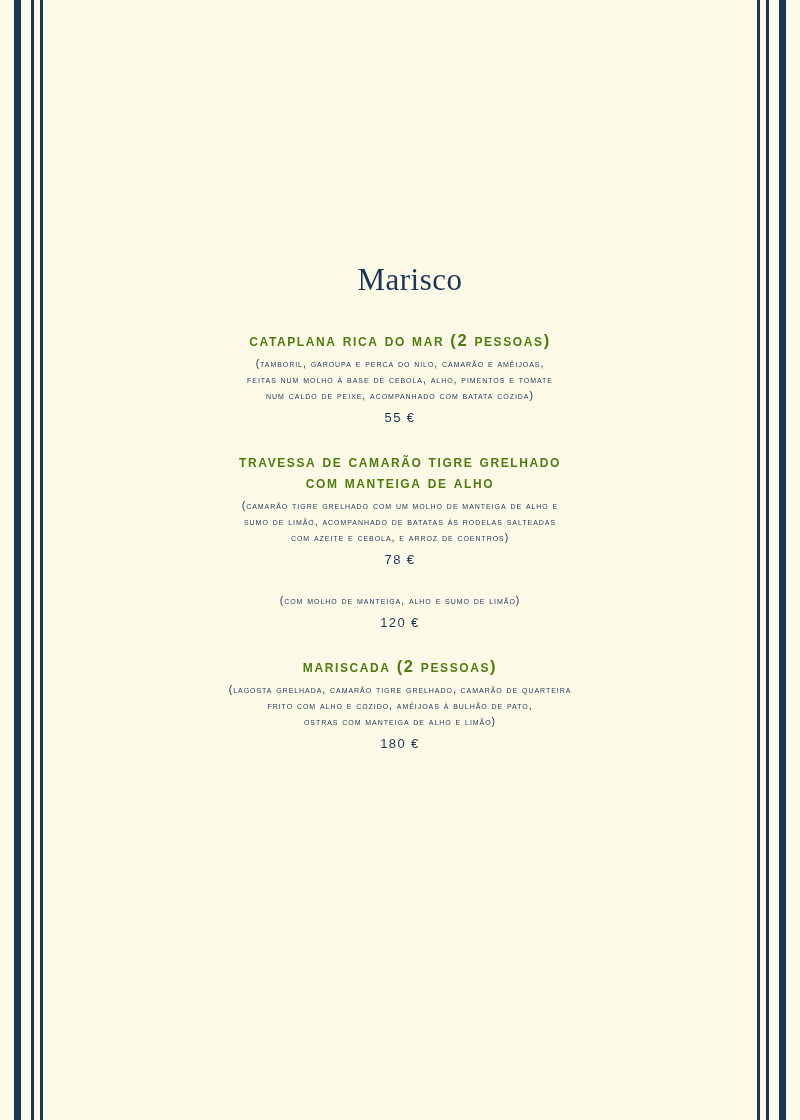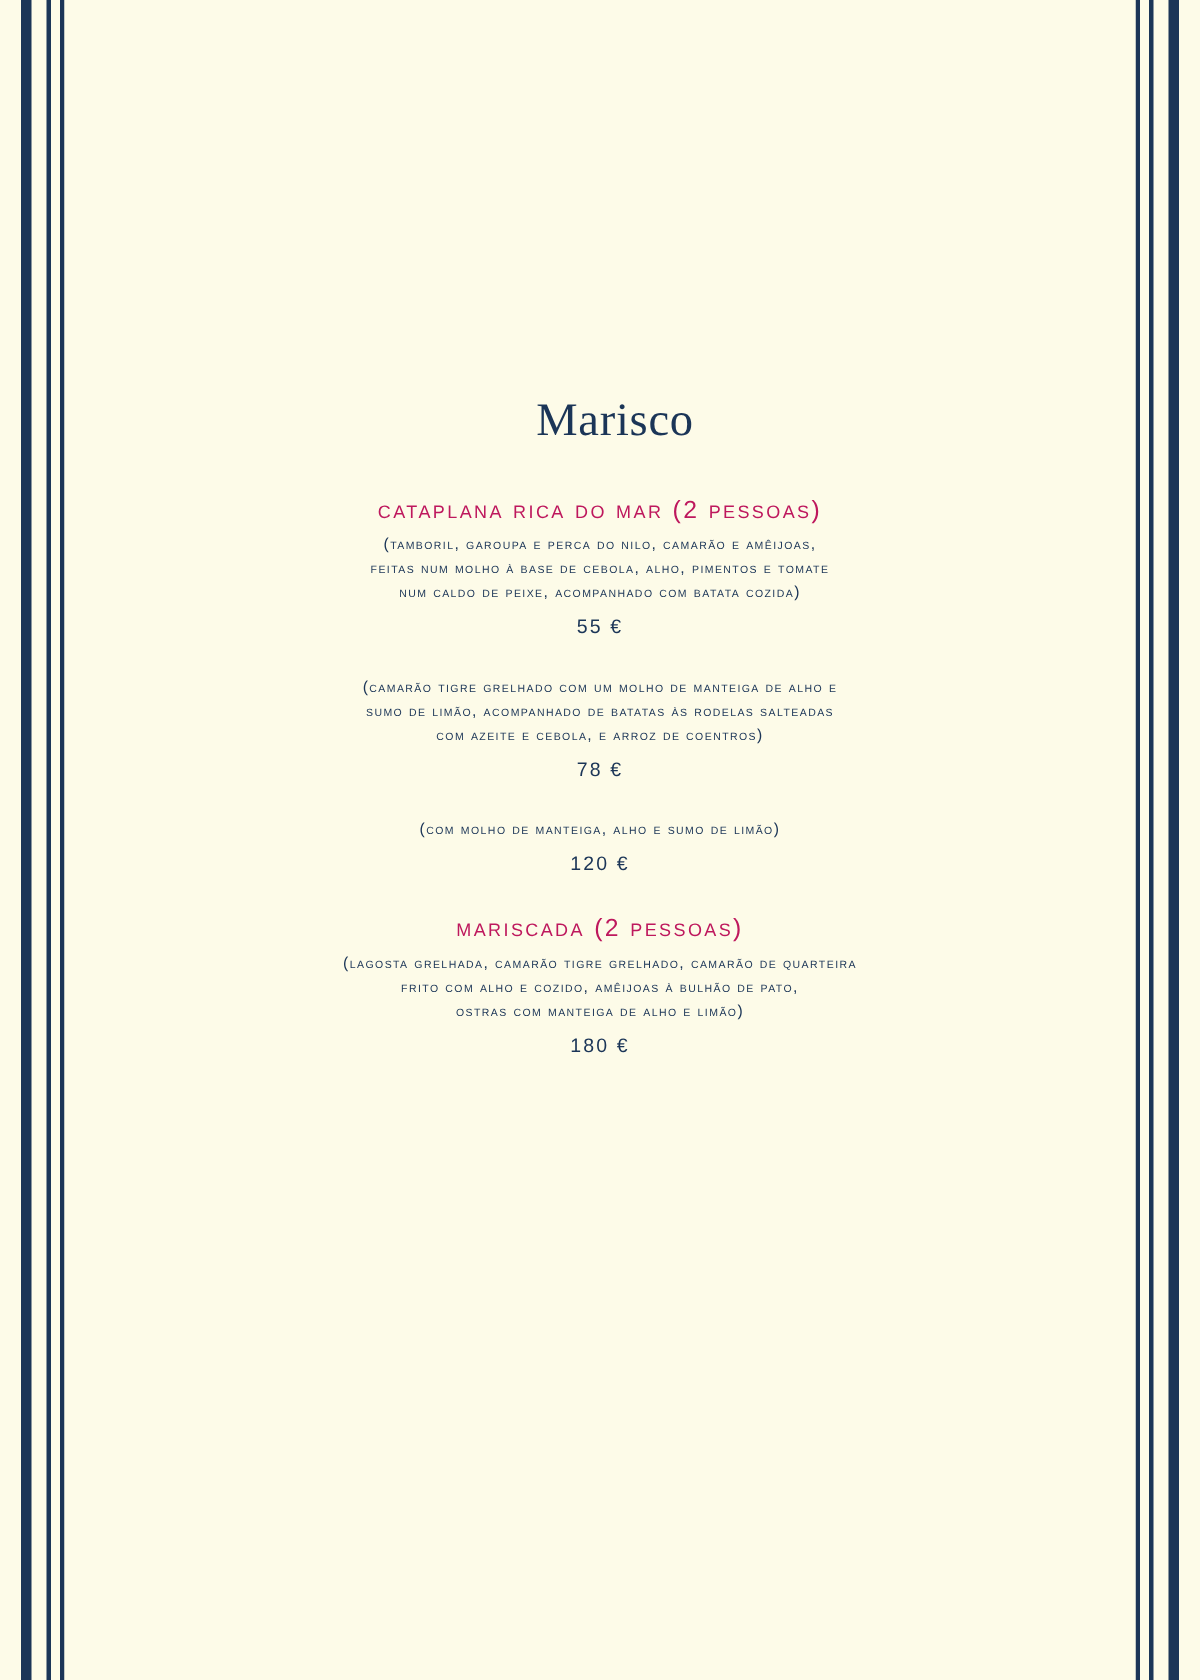--- a/index.html
+++ b/index.html
@@ -56,25 +56,25 @@
     padding-left: 20px;
   }
 
   .dish {
     margin: 0 0 26px 0;
   }
 
   .dish-name {
     font-family: "Liberation Sans", sans-serif;
     font-size: 16.5px;
-    color: #be185d;
+    color: #4d7c0f;
     letter-spacing: 1.6px;
     font-variant: small-caps;
     text-transform: lowercase;
-    font-weight: normal;
+    font-weight: bold;
     line-height: 1.28;
     margin: 0 auto 5px auto;
     max-width: 620px;
   }
   
   .dish-name::first-letter { font-size: 1em; }
 
   .dish-desc {
     font-family: Liberation Sans, sans-serif;
     font-size: 10.5px;
@@ -114,20 +114,22 @@
     <div class="dish">
       <div class="dish-name">Cataplana rica do mar (2 pessoas)</div>
       <div class="dish-desc">(tamboril, garoupa e perca do nilo, camarão e amêijoas,
 feitas num molho à base de cebola, alho, pimentos e tomate
 num caldo de peixe, acompanhado com batata cozida)</div>
       <div class="dish-price">55 €</div>
     </div>
 
 
     <div class="dish">
+      <div class="dish-name" style="white-space:pre-line;">Travessa de camarão tigre grelhado
+com manteiga de alho</div>
       <div class="dish-desc">(camarão tigre grelhado com um molho de manteiga de alho e
 sumo de limão, acompanhado de batatas às rodelas salteadas
 com azeite e cebola, e arroz de coentros)</div>
       <div class="dish-price">78 €</div>
     </div>
 
     <div class="dish">
       <div class="dish-desc">(com molho de manteiga, alho e sumo de limão)</div>
       <div class="dish-price">120 €</div>
     </div>

